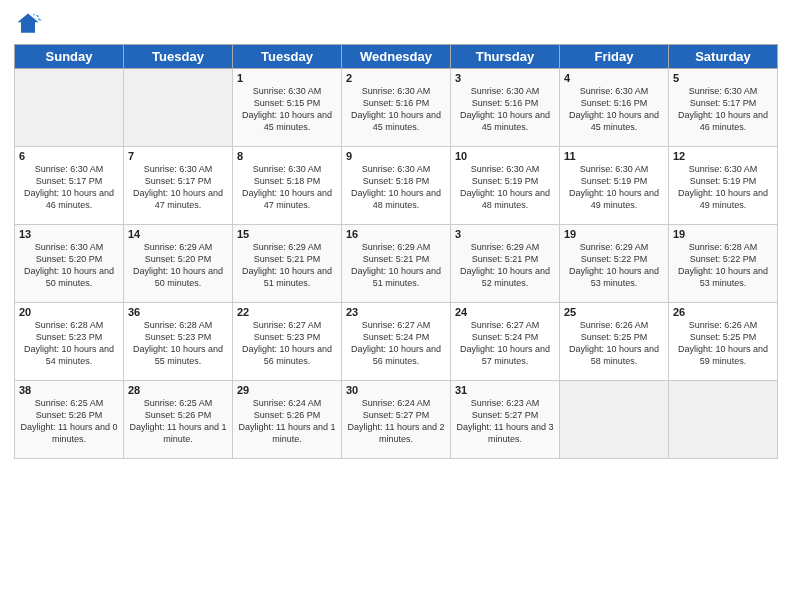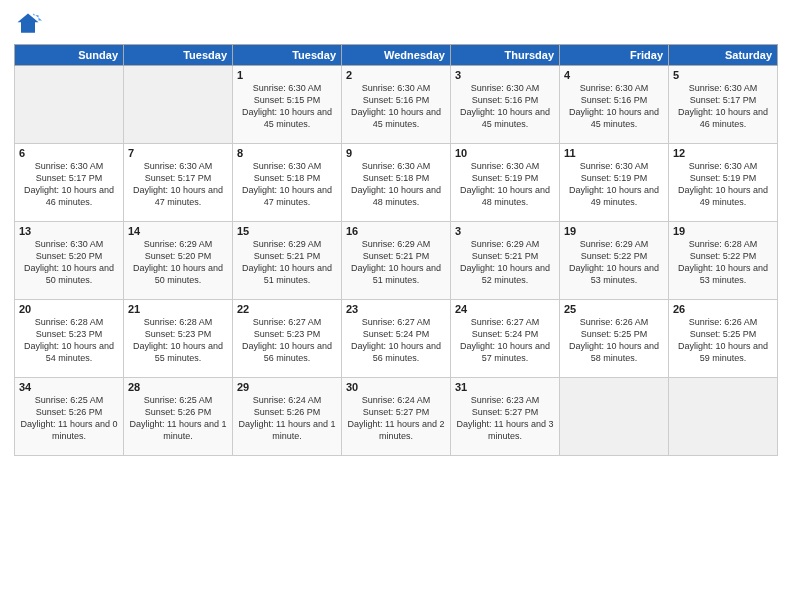--- a/index.html
+++ b/index.html
@@ -52,24 +52,24 @@
       font-weight: normal;
     }
     .calendar {
       width: 100%;
       border-collapse: collapse;
       border: 1px solid #bbb;
     }
     .calendar th {
       background: #2266bb;
       color: #fff;
-      font-size: 11px;
+      font-size: 13px;
       font-weight: bold;
-      text-align: right;
-      padding: 4px 5px;
+      text-align: center;
+      padding: 4px 17px;
       border: 1px solid #aaa;
     }
     .calendar td {
       vertical-align: top;
       border: 1px solid #ccc;
       padding: 3px 4px;
       width: 108px;
       height: 78px;
       font-size: 9.5px;
       color: #222;
@@ -255,21 +255,21 @@
           </td>
         </tr>
         <tr>
           <td>
             <span class="day-num">20</span>
             <div class="day-info">Sunrise: 6:28 AM
 Sunset: 5:23 PM
 Daylight: 10 hours and 54 minutes.</div>
           </td>
           <td>
-            <span class="day-num">21</span>
+            <span class="day-num">36</span>
             <div class="day-info">Sunrise: 6:28 AM
 Sunset: 5:23 PM
 Daylight: 10 hours and 55 minutes.</div>
           </td>
           <td>
             <span class="day-num">22</span>
             <div class="day-info">Sunrise: 6:27 AM
 Sunset: 5:23 PM
 Daylight: 10 hours and 56 minutes.</div>
           </td>
@@ -293,21 +293,21 @@
           </td>
           <td>
             <span class="day-num">26</span>
             <div class="day-info">Sunrise: 6:26 AM
 Sunset: 5:25 PM
 Daylight: 10 hours and 59 minutes.</div>
           </td>
         </tr>
         <tr>
           <td>
-            <span class="day-num">34</span>
+            <span class="day-num">38</span>
             <div class="day-info">Sunrise: 6:25 AM
 Sunset: 5:26 PM
 Daylight: 11 hours and 0 minutes.</div>
           </td>
           <td>
             <span class="day-num">28</span>
             <div class="day-info">Sunrise: 6:25 AM
 Sunset: 5:26 PM
 Daylight: 11 hours and 1 minute.</div>
           </td>

